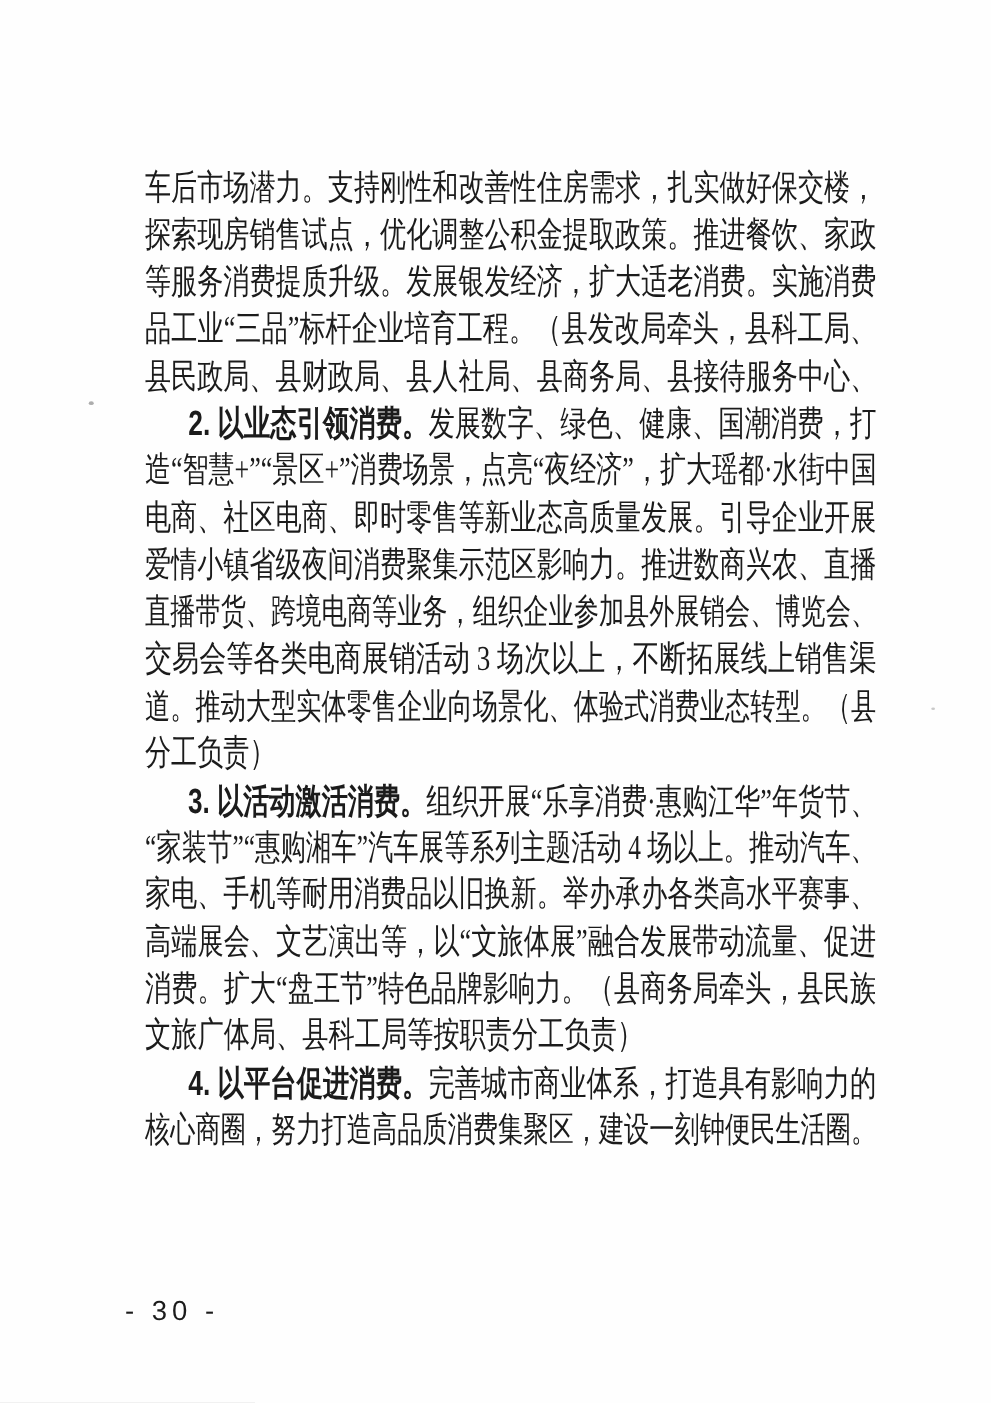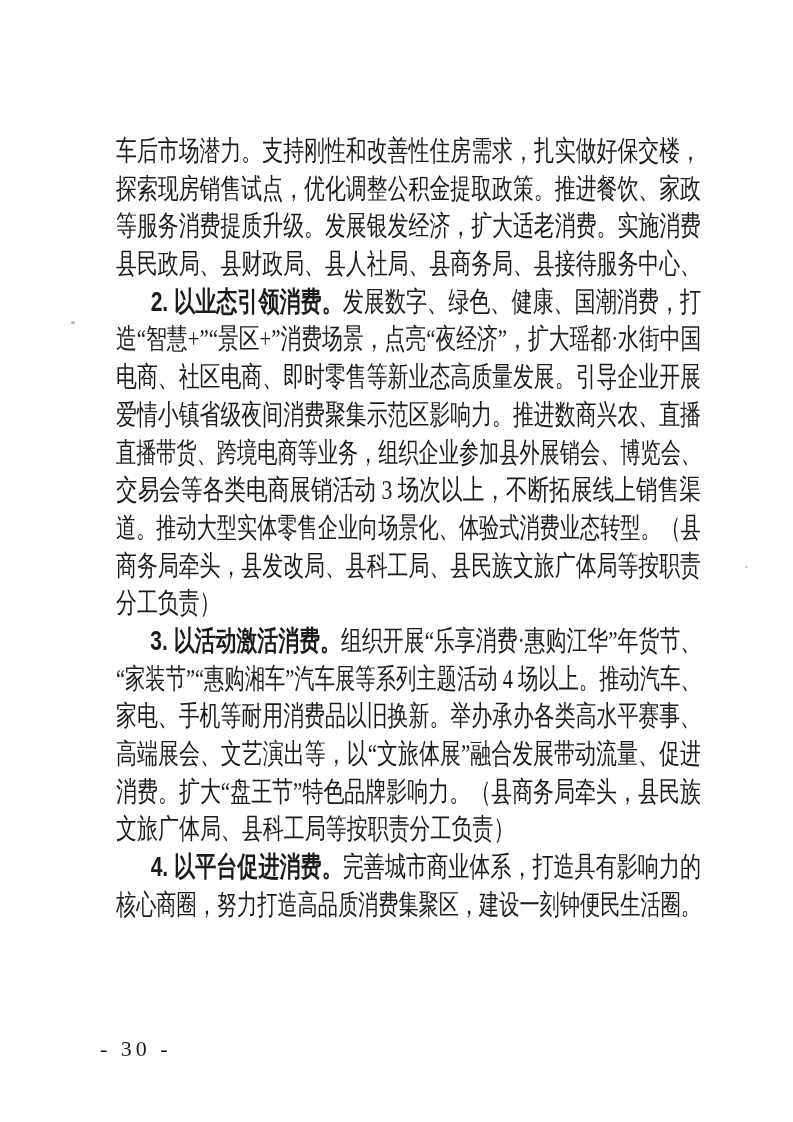--- a/index.html
+++ b/index.html
@@ -38,47 +38,47 @@
     font-weight: 700;
     font-family: "Liberation Sans", "DejaVu Sans", sans-serif;
   }
   .footer {
     position: absolute;
     left: 100px;
     top: 1036px;
     font-size: 22px;
     letter-spacing: 4px;
     color: #1b1b1b;
-    font-family: Liberation Serif, serif;
+    font-family: Liberation Sans, sans-serif;
   }
   .speck {
     position: absolute;
     background: #8a8a8a;
     border-radius: 50%;
   }
   .speck-1 { left: 71px;  top: 321px; width: 4px; height: 3px; opacity: 0.7; }
   .speck-2 { left: 745px; top: 566px; width: 3px; height: 2px; opacity: 0.45; }
 </style>
 </head>
 <body>
 
 <div class="page">
   <div class="text-block">
       <div class="line"><span class="line-inner" style="transform: scaleX(0.746173);"><span>车后市场潜力。支持刚性和改善性住房需求，扎实做好保交楼，</span></span></div>
       <div class="line"><span class="line-inner" style="transform: scaleX(0.746173);"><span>探索现房销售试点，优化调整公积金提取政策。推进餐饮、家政</span></span></div>
       <div class="line"><span class="line-inner" style="transform: scaleX(0.746173);"><span>等服务消费提质升级。发展银发经济，扩大适老消费。实施消费</span></span></div>
+      <div class="line"><span class="line-inner" style="transform: scaleX(0.74904);"><span>品工业“三品”标杆企业培育工程。（县发改局牵头，县科工局、</span></span></div>
       <div class="line"><span class="line-inner" style="transform: scaleX(0.746173);"><span>县民政局、县财政局、县人社局、县商务局、县接待服务中心、</span></span></div>
       <div class="line"><span class="line-inner" style="padding-left: 46px; transform: scaleX(0.752896);"><span class="lead">2. 以业态引领消费。</span><span>发展数字、绿色、健康、国潮消费，打</span></span></div>
       <div class="line"><span class="line-inner" style="transform: scaleX(0.743329);"><span>造“智慧+”“景区+”消费场景，点亮“夜经济”，扩大瑶都·水街中国</span></span></div>
       <div class="line"><span class="line-inner" style="transform: scaleX(0.746173);"><span>电商、社区电商、即时零售等新业态高质量发展。引导企业开展</span></span></div>
       <div class="line"><span class="line-inner" style="transform: scaleX(0.746173);"><span>爱情小镇省级夜间消费聚集示范区影响力。推进数商兴农、直播</span></span></div>
       <div class="line"><span class="line-inner" style="transform: scaleX(0.720443);"><span>直播带货、跨境电商等业务，组织企业参加县外展销会、博览会、</span></span></div>
       <div class="line"><span class="line-inner" style="transform: scaleX(0.77381);"><span>交易会等各类电商展销活动 3 场次以上，不断拓展线上销售渠</span></span></div>
       <div class="line"><span class="line-inner" style="transform: scaleX(0.720443);"><span>道。推动大型实体零售企业向场景化、体验式消费业态转型。（县</span></span></div>
-      <div class="line"><span class="line-inner" style="transform: scaleX(0.746173);"><span>商务局牵头，县发改局、县科工局、县民族文旅广体局等按职责</span></span></div>
       <div class="line"><span class="line-inner" style="transform: scaleX(0.746173);"><span>分工负责）</span></span></div>
       <div class="line"><span class="line-inner" style="padding-left: 46px; transform: scaleX(0.747126);"><span class="lead">3. 以活动激活消费。</span><span>组织开展“乐享消费·惠购江华”年货节、</span></span></div>
       <div class="line"><span class="line-inner" style="transform: scaleX(0.725806);"><span>“家装节”“惠购湘车”汽车展等系列主题活动 4 场以上。推动汽车、</span></span></div>
       <div class="line"><span class="line-inner" style="transform: scaleX(0.746173);"><span>家电、手机等耐用消费品以旧换新。举办承办各类高水平赛事、</span></span></div>
       <div class="line"><span class="line-inner" style="transform: scaleX(0.74904);"><span>高端展会、文艺演出等，以“文旅体展”融合发展带动流量、促进</span></span></div>
       <div class="line"><span class="line-inner" style="transform: scaleX(0.74904);"><span>消费。扩大“盘王节”特色品牌影响力。（县商务局牵头，县民族</span></span></div>
       <div class="line"><span class="line-inner" style="transform: scaleX(0.74904);"><span>文旅广体局、县科工局等按职责分工负责）</span></span></div>
       <div class="line"><span class="line-inner" style="padding-left: 46px; transform: scaleX(0.752896);"><span class="lead">4. 以平台促进消费。</span><span>完善城市商业体系，打造具有影响力的</span></span></div>
       <div class="line"><span class="line-inner" style="transform: scaleX(0.720443);"><span>核心商圈，努力打造高品质消费集聚区，建设一刻钟便民生活圈。</span></span></div>
     </div>

